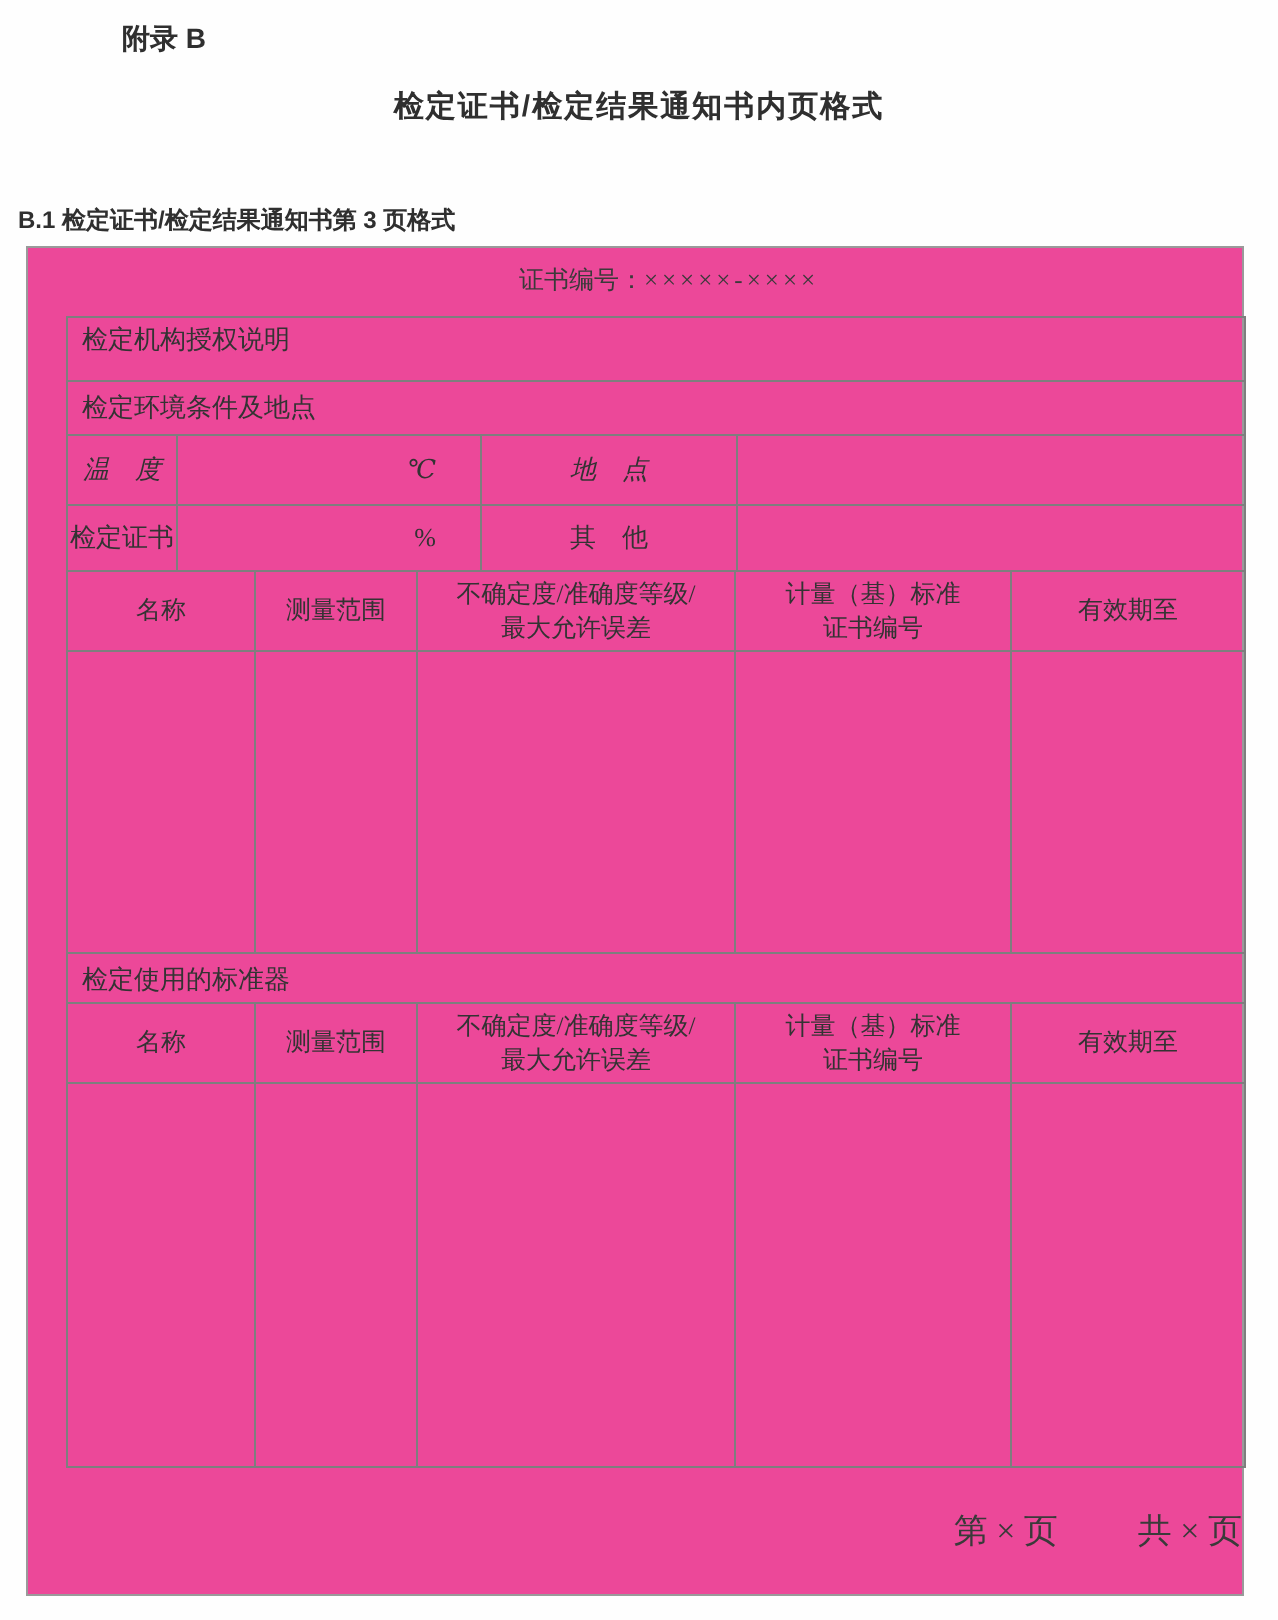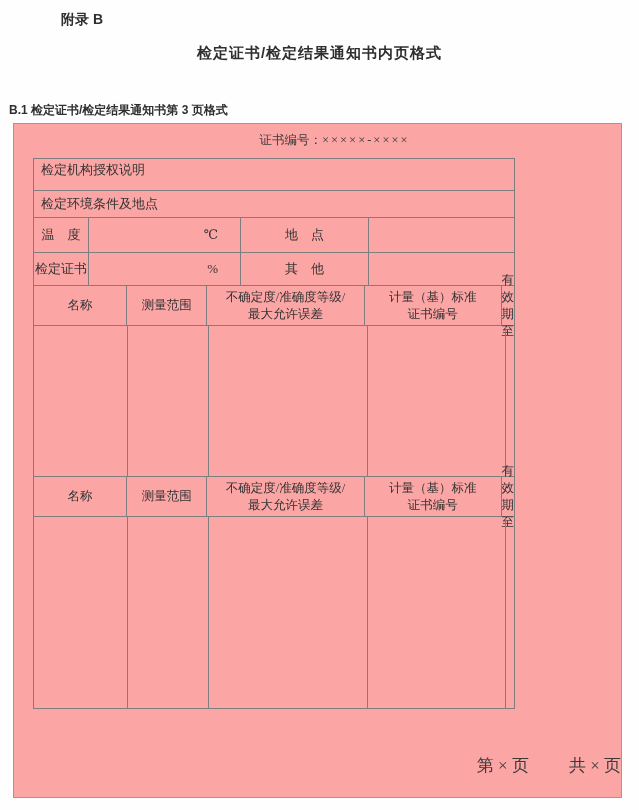--- a/index.html
+++ b/index.html
@@ -9,40 +9,40 @@
     font-family:"Liberation Serif","DejaVu Serif",serif;
     color:#2f2f2f; overflow:hidden;
   }
   .heading-font { font-family:"Liberation Sans","DejaVu Sans",sans-serif; font-weight:bold; }
   .appendix { position:absolute; left:61px; top:11px; font-size:14px; }
   .doc-title { position:absolute; left:0; top:44px; width:100%; text-align:center; font-size:15px; letter-spacing:1px; }
   .b1-heading { position:absolute; left:9px; top:102px; font-size:12px; }
 
   .outer-box {
     position:absolute; left:13px; top:123px; width:609px; height:675px;
-    border:1px solid #9a9a9a; background:#fca5a5;
+    border:1px solid #9a9a9a; background:#ec4899;
   }
   .cert-line {
     position:absolute; top:8px; left:0; width:100%; text-align:center;
     padding-left:34px; font-size:12.5px; color:#3a3a3a;
   }
   .cert-value { letter-spacing:2px; }
 
   .form {
-    position:absolute; left:19px; top:34px; width:482px;
+    position:absolute; left:19px; top:34px; width:590px;
     border:1px solid #7e7e7e; font-size:13px; color:#333;
   }
   .row { border-bottom:1px solid #7e7e7e; position:relative; }
   .row:last-child { border-bottom:none; }
   .row-auth { height:32px; padding:2px 7px; }
   .row-env  { height:27px; padding:4px 7px; }
   .flex-row { display:flex; align-items:stretch; }
   .cell { border-right:1px solid #7e7e7e; display:flex; align-items:center; justify-content:center; }
   .cell:last-child { border-right:none; }
-  .row-temp { height:35px; }
+  .row-temp { height:35px;font-style:italic; }
   .row-humid { height:33px; }
   .env-c1 { width:55px; }
   .env-c2 { width:152px; justify-content:flex-end; padding-right:22px; }
   .env-c3 { width:128px; }
   .env-c4 { flex:1; }
   .row-section { height:32px; padding:9px 7px 0 7px; }
   .row-section2 { height:25px; padding:4px 7px 0 7px; }
   .row-header { height:40px; font-size:12.5px; text-align:center; }
   .hcell { flex-direction:column; justify-content:center; line-height:17px; }
   .c1 { width:94px; } .c2 { width:81px; } .c3 { width:159px; } .c4 { width:138px; } .c5 { flex:1; }
@@ -116,20 +116,23 @@
       </div>
 
       <div class="row flex-row row-body1">
         <div class="cell c1"></div>
         <div class="cell c2"></div>
         <div class="cell c3"></div>
         <div class="cell c4"></div>
         <div class="cell c5"></div>
       </div>
 
+      <div class="row row-section2">
+        <span>检定使用的标准器</span>
+      </div>
 
       <div class="row flex-row row-header">
         <div class="cell hcell c1">
           <span>名称</span>
         </div>
         <div class="cell hcell c2">
           <span>测量范围</span>
         </div>
         <div class="cell hcell c3">
           <span>不确定度/准确度等级/</span>

